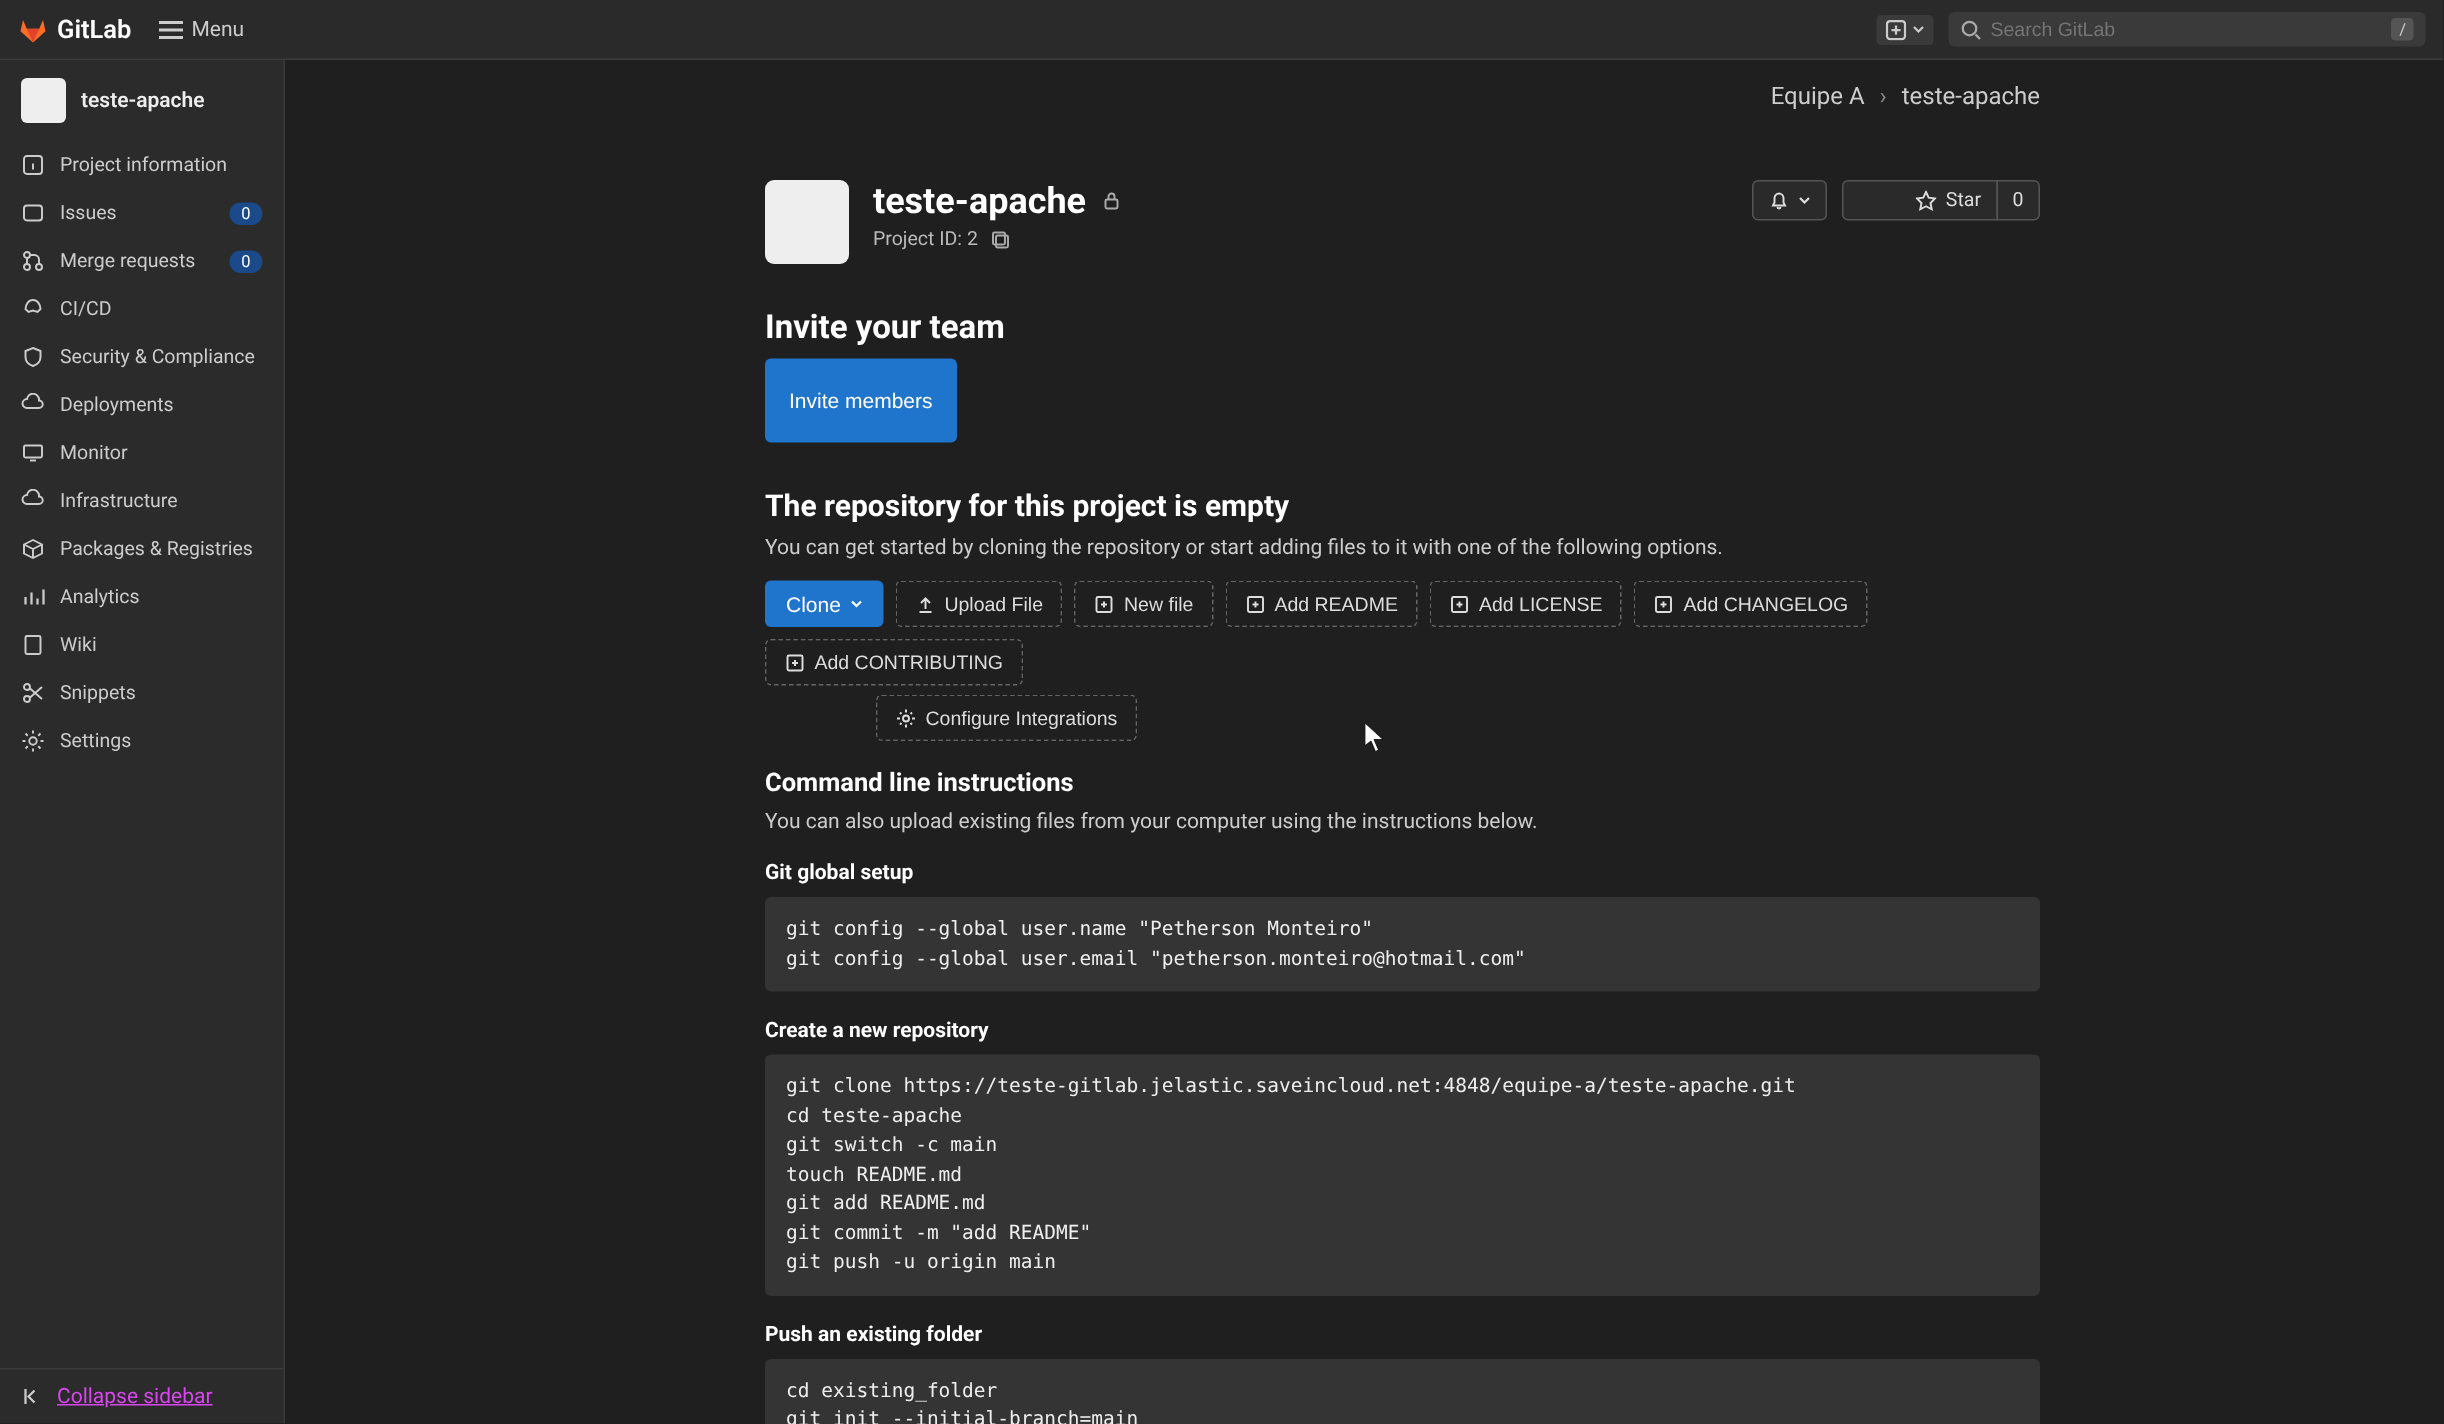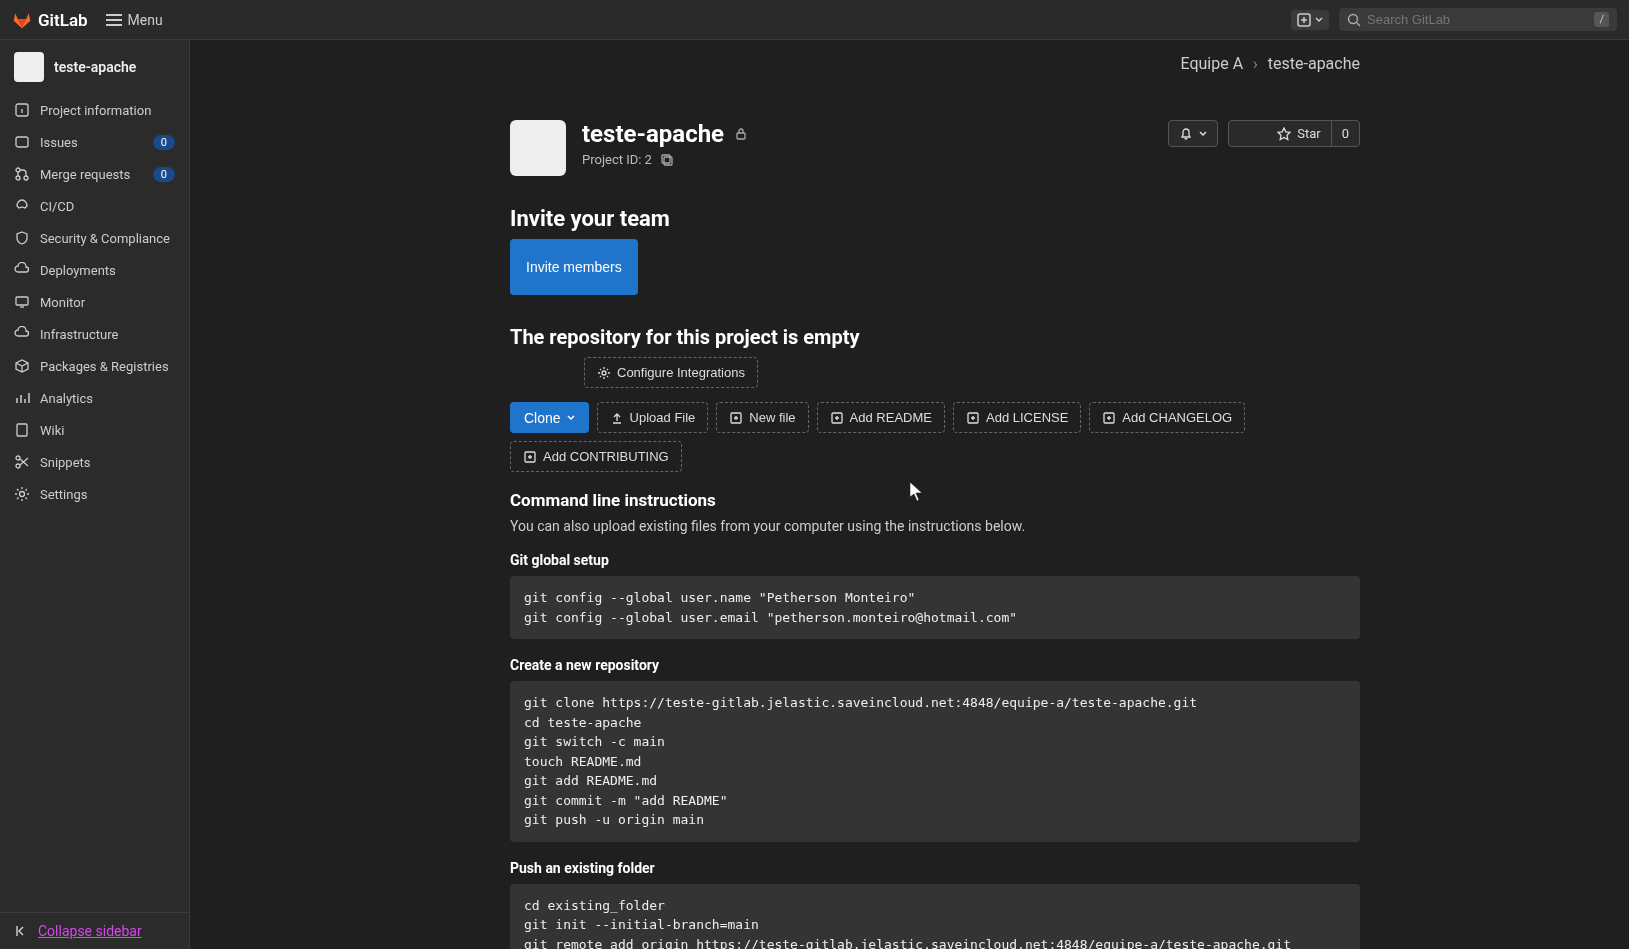--- a/index.html
+++ b/index.html
@@ -27,21 +27,21 @@
   content: ""; position: absolute; left: 0; right: 0; height: 2px; background: #ccc;
 }
 .hamburger::before { top: 0; }
 .hamburger span { top: 5px; }
 .hamburger::after { bottom: 0; }
 .top-right { margin-left: auto; display: flex; align-items: center; gap: 10px; }
 .plus-btn {
   background: #3a3a3a; border-radius: 3px; padding: 3px 6px; display: flex; align-items: center; gap: 4px; cursor: pointer; color: #ccc;
 }
 .search-box {
-  background: #3a3a3a; border-radius: 4px; display: flex; align-items: center; padding: 4px 8px; width: 278px; position: relative;
+  background: #3a3a3a; border-radius: 4px; display: flex; align-items: center; padding: 4px 8px; width: 318px; position: relative;
 }
 .search-box input {
   background: transparent; border: none; outline: none; color: #ccc; font-size: 13px; flex: 1; margin-left: 6px;
 }
 .search-box .slash {
   background: #555; color: #ccc; font-size: 11px; padding: 1px 5px; border-radius: 3px;
 }
 .layout { display: flex; height: calc(100vh - 40px); }
 .sidebar {
   width: 190px; background: #2b2b2b; border-right: 1px solid #3a3a3a; display: flex; flex-direction: column;
@@ -323,29 +323,21 @@
           </div>
           <div class="icon-btn star-count">0</div>
         </div>
       </div>
     </div>
 
     <h2 class="sect">Invite your team</h2>
     <button class="btn-primary">Invite members</button>
 
     <h3 class="sect">The repository for this project is empty</h3>
-    <div class="actions-row" style="margin-top:0; margin-left:74px;">
-      <button class="dashed-btn">
-        <svg width="14" height="14" viewBox="0 0 14 14">
-              <circle cx="7" cy="7" r="2" fill="none" stroke="#ddd" stroke-width="1.3"></circle>
-              <path d="M7 1v2M7 11v2M1 7h2M11 7h2M3 3l1 1M10 10l1 1M11 3l-1 1M4 10l-1 1" stroke="#ddd" stroke-width="1.3"></path>
-            </svg>
-        <span>Configure Integrations</span>
-      </button>
-    </div>
+    <div class="subtext">You can get started by cloning the repository or start adding files to it with one of the following options.</div>
     <div class="actions-row">
       <button class="btn-clone">
         <span>Clone</span>
         <svg width="8" height="8" viewBox="0 0 8 8">
               <path d="M1 2l3 3 3-3" fill="none" stroke="#fff" stroke-width="1.5"></path>
             </svg>
       </button>
       <button class="dashed-btn">
         <svg width="14" height="14" viewBox="0 0 14 14">
               <path d="M7 10V3M4 6l3-3 3 3M3 12h8" fill="none" stroke="#ddd" stroke-width="1.3"></path>
@@ -379,20 +371,29 @@
               <path d="M7 5v4M5 7h4" stroke="#ddd" stroke-width="1.3"></path>
             </svg>
         <span>Add CHANGELOG</span>
       </button>
       <button class="dashed-btn">
         <svg width="14" height="14" viewBox="0 0 14 14">
               <rect x="2" y="2" width="10" height="10" rx="1" fill="none" stroke="#ddd" stroke-width="1.3"></rect>
               <path d="M7 5v4M5 7h4" stroke="#ddd" stroke-width="1.3"></path>
             </svg>
         <span>Add CONTRIBUTING</span>
+      </button>
+    </div>
+    <div class="actions-row" style="margin-top:0; margin-left:74px;">
+      <button class="dashed-btn">
+        <svg width="14" height="14" viewBox="0 0 14 14">
+              <circle cx="7" cy="7" r="2" fill="none" stroke="#ddd" stroke-width="1.3"></circle>
+              <path d="M7 1v2M7 11v2M1 7h2M11 7h2M3 3l1 1M10 10l1 1M11 3l-1 1M4 10l-1 1" stroke="#ddd" stroke-width="1.3"></path>
+            </svg>
+        <span>Configure Integrations</span>
       </button>
     </div>
 
     <h4 class="sect">Command line instructions</h4>
     <div class="subtext">You can also upload existing files from your computer using the instructions below.</div>
 
     <h5 class="codehead">Git global setup</h5>
     <div class="codeblock">git config --global user.name "Petherson Monteiro"
 git config --global user.email "petherson.monteiro@hotmail.com"</div>
 

